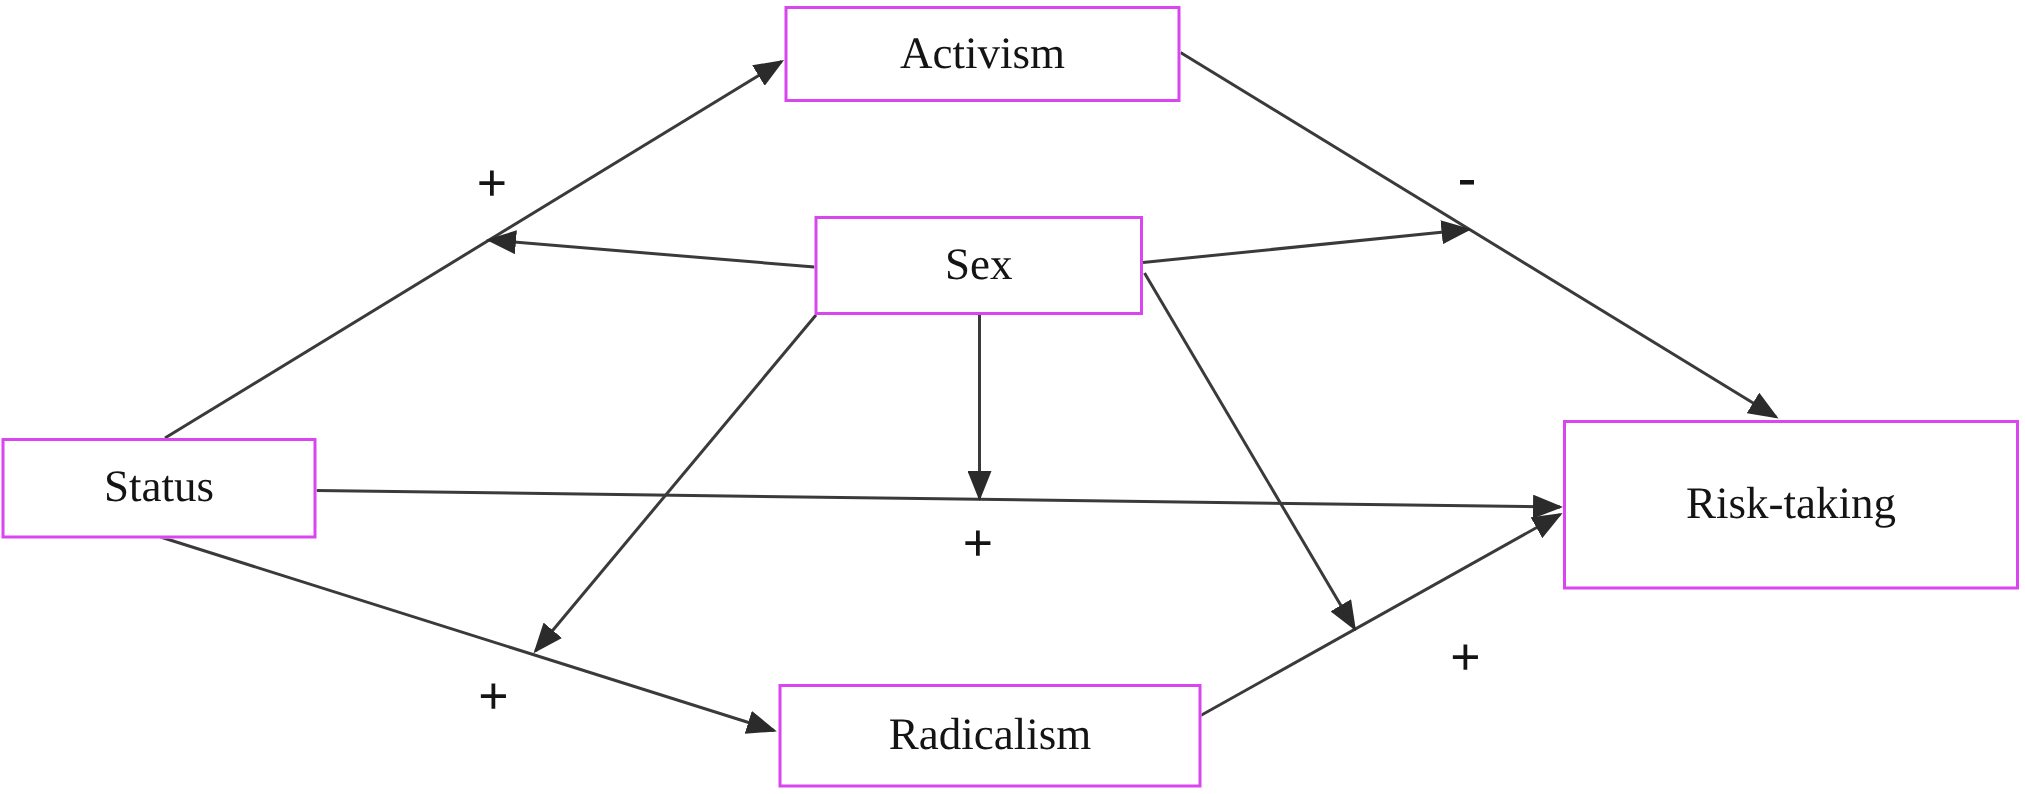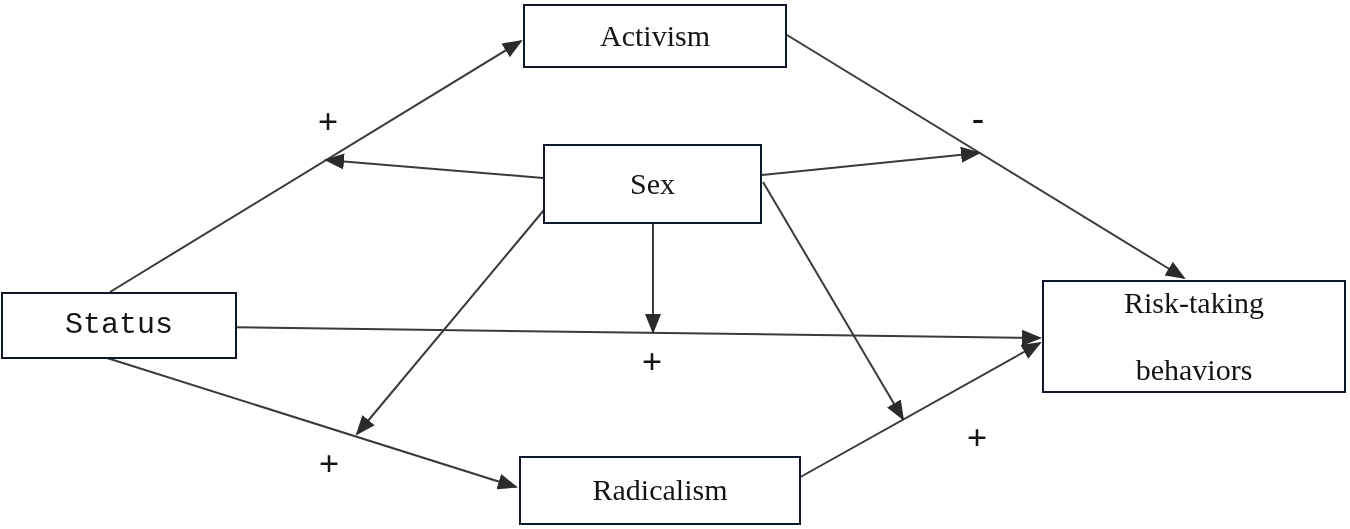--- a/index.html
+++ b/index.html
@@ -17,33 +17,33 @@
     width: 1350px; height: 529px;
   }
   .edge {
     stroke: #3a3a3a;
     stroke-width: 2;
     fill: none;
   }
   .node {
     position: absolute;
     box-sizing: border-box;
-    border: 2px solid #0f172a;
+    border: 2px solid #d946ef;
     background: #ffffff;
     display: flex;
     flex-direction: column;
     justify-content: center;
     font-size: 30px;
     line-height: 1.15;
     color: #141414;
     text-align: center;
   }
   #node-activism   { left: 523px; top: 4px;   width: 264px; height: 64px; }
-  #node-sex        { left: 543px; top: 144px; width: 219px; height: 80px; }
-  #node-status     { left: 1px;   top: 292px; width: 236px; height: 67px; font-family: Liberation Mono, monospace; }
+  #node-sex        { left: 543px; top: 144px; width: 219px; height: 66px; }
+  #node-status     { left: 1px;   top: 292px; width: 210px; height: 67px; }
   #node-radicalism { left: 519px; top: 456px; width: 282px; height: 69px; }
   #node-risk       { left: 1042px; top: 280px; width: 304px; height: 113px; gap: 32px; }
   .sign {
     position: absolute;
     transform: translate(-50%, -50%);
     font-family: "Liberation Serif", serif;
     font-weight: bold;
     font-size: 36px;
     color: #141414;
     line-height: 1;
@@ -90,21 +90,20 @@
   <div class="node" id="node-status">
     <span>Status</span>
   </div>
 
   <div class="node" id="node-radicalism">
     <span>Radicalism</span>
   </div>
 
   <div class="node" id="node-risk">
     <span>Risk-taking</span>
-    <span>behaviors</span>
   </div>
 
   <div class="sign" id="sign-status-activism">+</div>
   <div class="sign" id="sign-activism-risk">-</div>
   <div class="sign" id="sign-status-risk">+</div>
   <div class="sign" id="sign-status-radicalism">+</div>
   <div class="sign" id="sign-radicalism-risk">+</div>
 
 </div>
 

